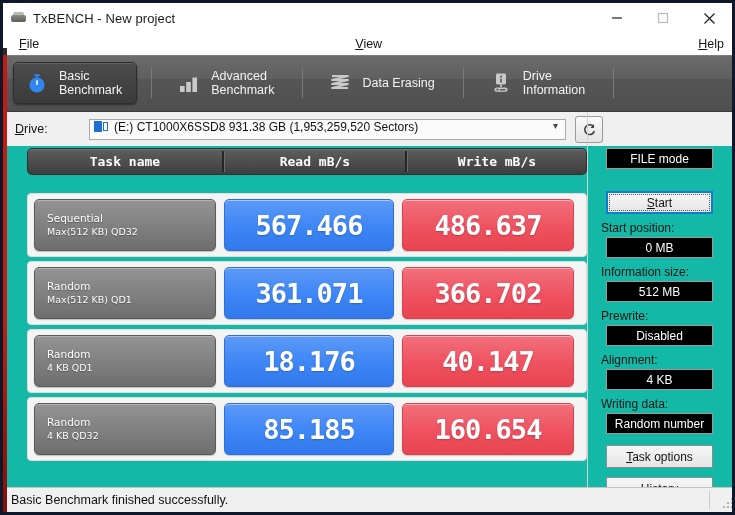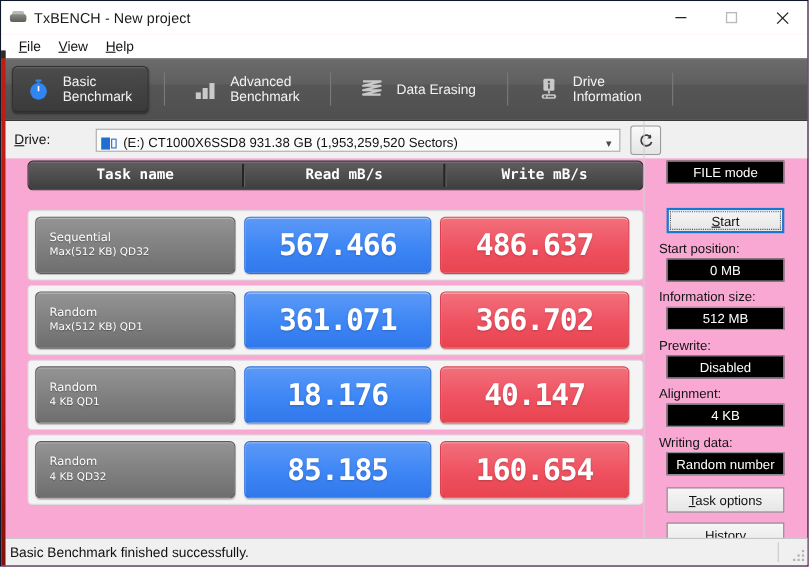--- a/index.html
+++ b/index.html
@@ -8,23 +8,23 @@
   body {
     width: 735px; height: 515px;
     font-family: "Liberation Sans", sans-serif;
     background: #ffffff;
     overflow: hidden;
     -webkit-font-smoothing: antialiased;
   }
   .window {
     position: relative;
     width: 735px; height: 515px;
-    background: #f9a8d4;
-    box-sizing: border-box;
-    border: 1px solid #0f172a;
+    background: #14b8a6;
+    box-sizing: border-box;
+    border: 3px solid #0f172a;
     overflow: hidden;
   }
 
   
   .titlebar {
     position: relative;
     height: 30px;
     background: #ffffff;
     display: flex;
     align-items: center;
@@ -64,20 +64,21 @@
 
   
   .menubar {
     height: 22px;
     background: #ffffff;
     display: flex;
     align-items: center;
     padding-left: 8px;
     font-size: 12.5px;
     color: #141414;
+    justify-content: space-between;
   }
   .menu-item {
     padding: 2px 8px;
   }
   .menu-item u { text-decoration: underline; }
 
   
   .left-stripe {
     position: absolute;
     left: 0; top: 45px;
@@ -151,21 +152,21 @@
   }
   .drive-label {
     font-size: 12.5px; color: #141414;
     width: 74px;
   }
   .drive-combo {
     flex: 0 0 477px;
     height: 21px;
     background: #fbfbfb;
     border: 1px solid #a9a9a9;
-    display: flex; align-items: flex-end;
+    display: flex; align-items: flex-start;
     font-size: 12px; color: #111;
     padding-left: 4px;
     box-sizing: border-box;
   }
   .drive-combo-icon {
     width: 15px; height: 13px;
     margin-right: 5px;
     position: relative;
     flex: 0 0 15px;
   }

